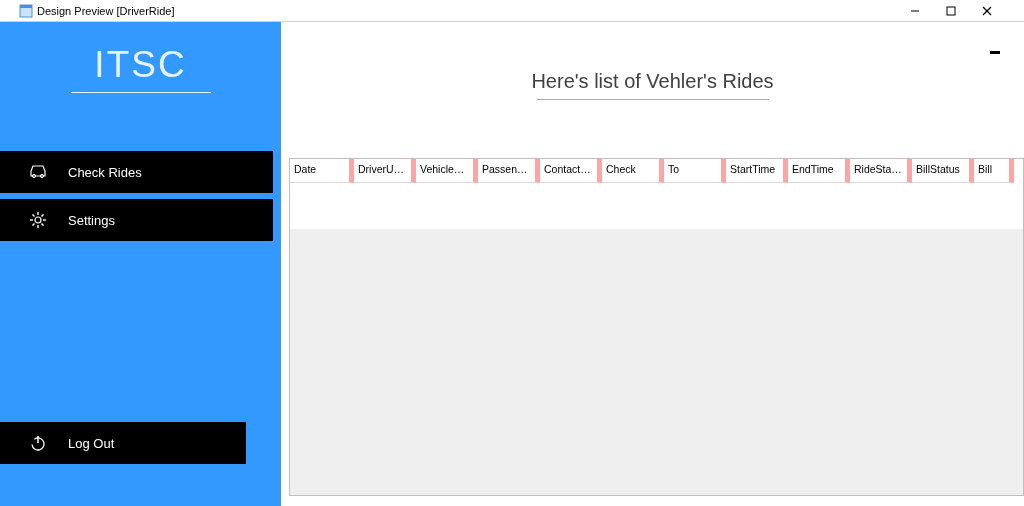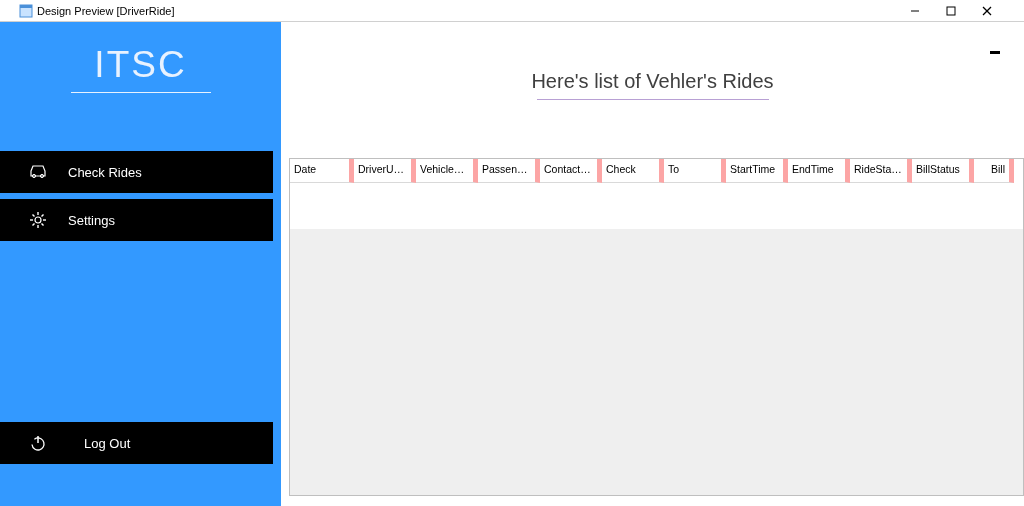--- a/index.html
+++ b/index.html
@@ -77,22 +77,21 @@
   .nav-item .nav-icon {
     width: 20px; height: 20px;
     margin-right: 20px;
     display: inline-flex; align-items: center; justify-content: center;
     color: #fff;
   }
   .nav-logout {
     position: absolute;
     bottom: 36px;
     left: 0;
-    width: 273px;
-    gap: 16px;
+    width: 246px;
   }
 
   
   .content {
     flex: 1;
     position: relative;
     background: #fff;
   }
   .inner-minimize {
     position: absolute;
@@ -251,19 +250,19 @@
           <div class="th" style="width: 62px;">DriverUsern...</div>
           <div class="th" style="width: 62px;">VehiclePlateNo</div>
           <div class="th" style="width: 62px;">PassengerUs...</div>
           <div class="th" style="width: 62px;">ContactNo</div>
           <div class="th" style="width: 62px;">Check</div>
           <div class="th" style="width: 62px;">To</div>
           <div class="th" style="width: 62px;">StartTime</div>
           <div class="th" style="width: 62px;">EndTime</div>
           <div class="th" style="width: 62px;">RideStatus</div>
           <div class="th" style="width: 62px;">BillStatus</div>
-          <div class="th" style="width: 40px; text-align: right;">Bill</div>
+          <div class="th" style="width: 40px;">Bill</div>
         </div>
       <div class="tbody-area"></div>
     </div>
   </div>
 
 </div>
 
 </body></html>

